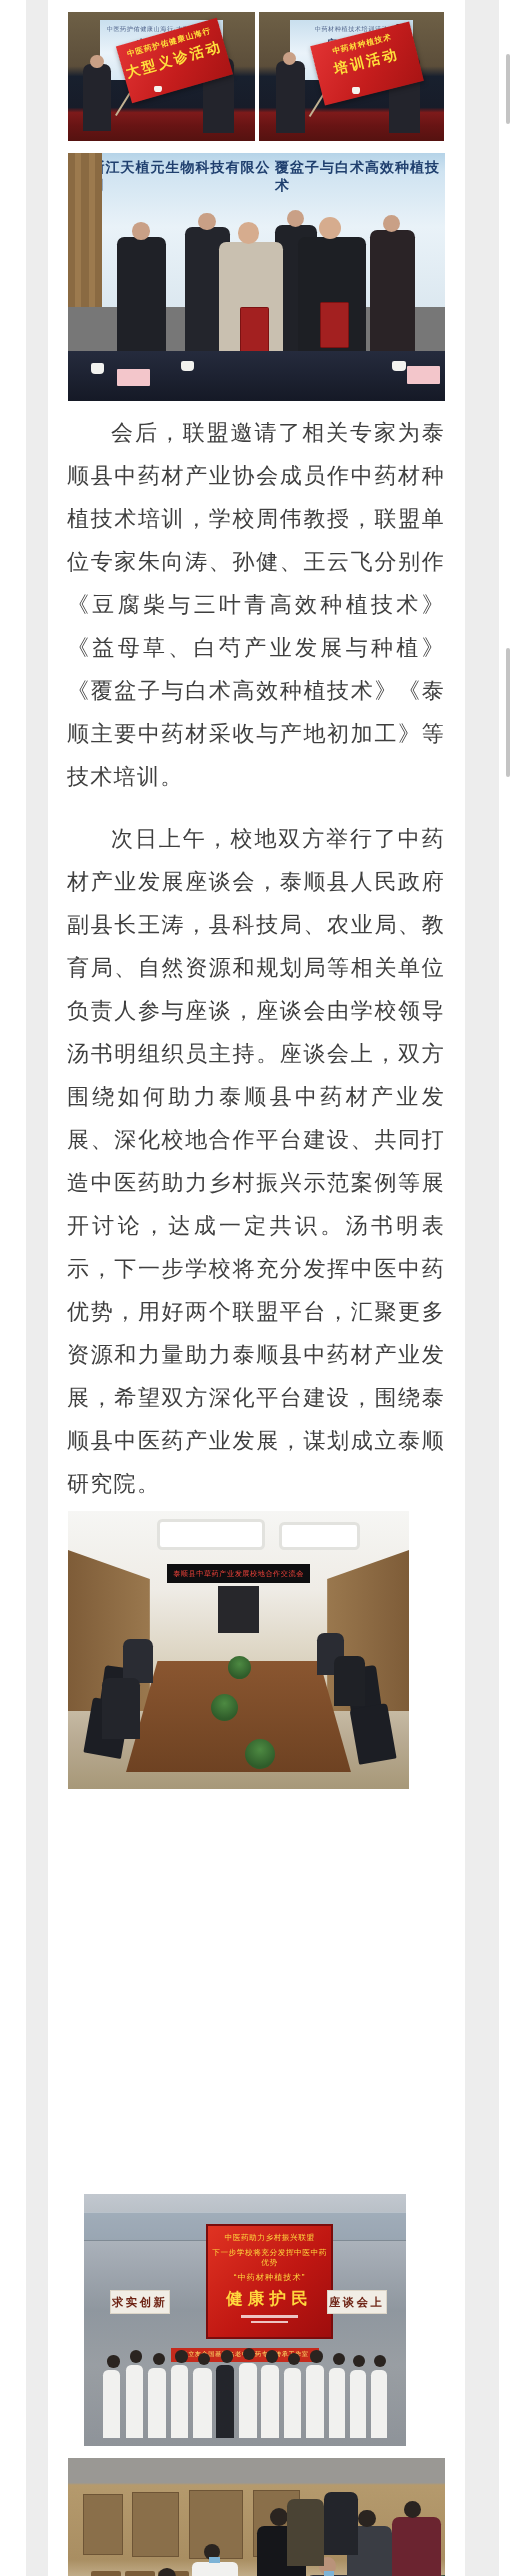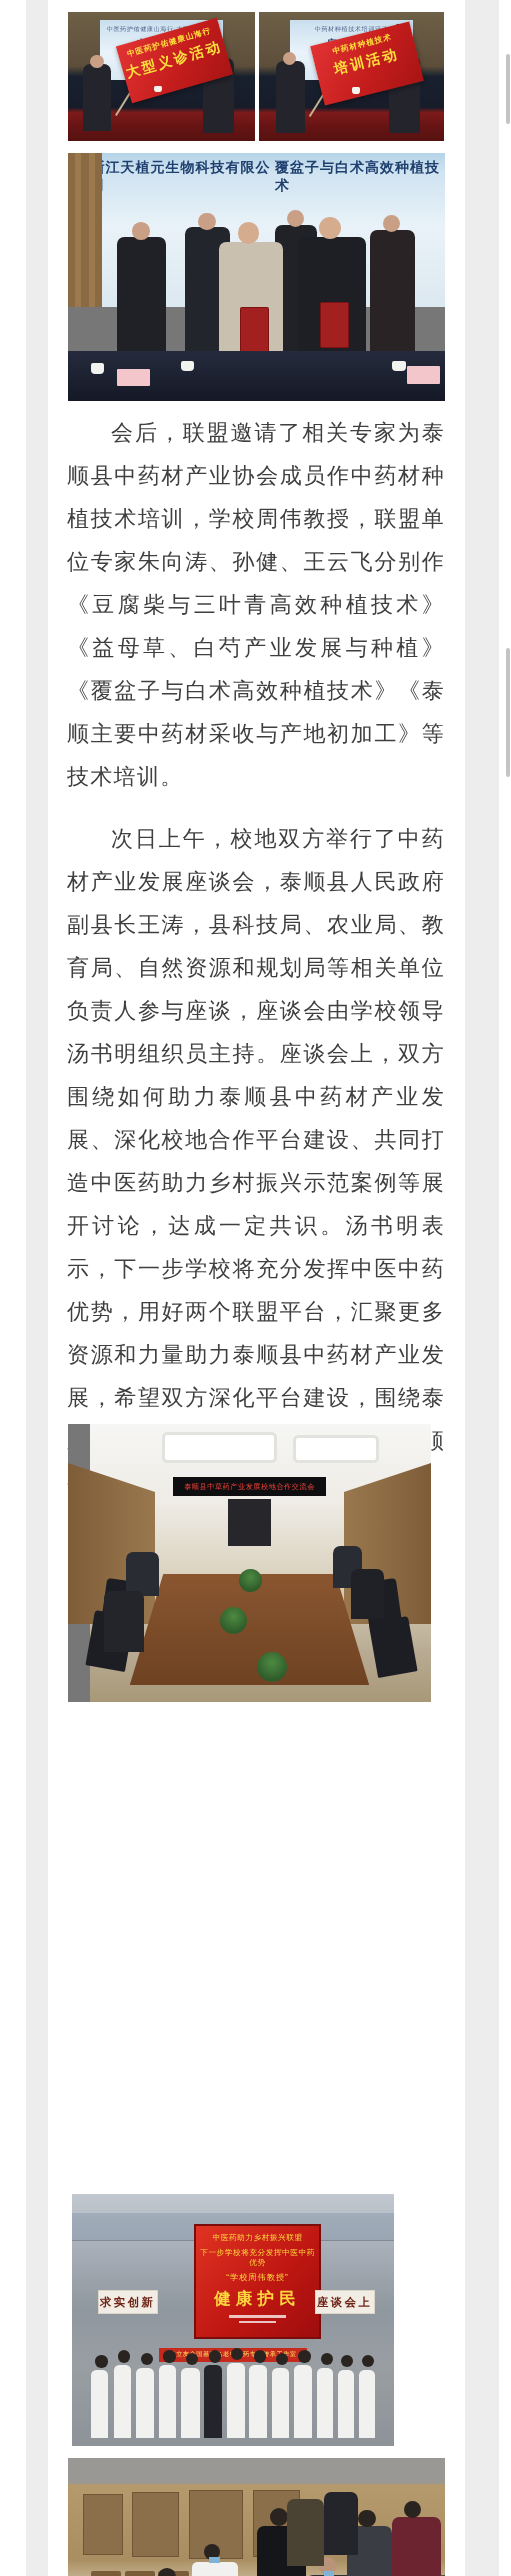--- a/index.html
+++ b/index.html
@@ -150,21 +150,21 @@
       <div class="abs cup" style="left:30%;bottom:12%;"></div>
       <div class="abs cup" style="left:86%;bottom:12%;"></div>
       <div class="abs namecard" style="left:13%;bottom:6%;"></div>
       <div class="abs namecard" style="left:90%;bottom:7%;"></div>
     </div>
 
     <p class="para" style="top:411px;height:385px;">会后，联盟邀请了相关专家为泰顺县中药材产业协会成员作中药材种植技术培训，学校周伟教授，联盟单位专家朱向涛、孙健、王云飞分别作《豆腐柴与三叶青高效种植技术》《益母草、白芍产业发展与种植》《覆盆子与白术高效种植技术》《泰顺主要中药材采收与产地初加工》等技术培训。</p>
 
     <p class="para" style="top:817px;height:684px;">次日上午，校地双方举行了中药材产业发展座谈会，泰顺县人民政府副县长王涛，县科技局、农业局、教育局、自然资源和规划局等相关单位负责人参与座谈，座谈会由学校领导汤书明组织员主持。座谈会上，双方围绕如何助力泰顺县中药材产业发展、深化校地合作平台建设、共同打造中医药助力乡村振兴示范案例等展开讨论，达成一定共识。汤书明表示，下一步学校将充分发挥中医中药优势，用好两个联盟平台，汇聚更多资源和力量助力泰顺县中药材产业发展，希望双方深化平台建设，围绕泰顺县中医药产业发展，谋划成立泰顺研究院。</p>
 
-    <div class="photo" style="left:20px;top:1424px;width:341px;height:278px;padding-left:22px;">
+    <div class="photo" style="left:20px;top:1511px;width:341px;height:278px;">
       <div class="meet-bg"></div>
       <div class="abs meet-light" style="left:26%;top:3%;width:30%;height:9%;"></div>
       <div class="abs meet-light" style="left:62%;top:4%;width:22%;height:8%;"></div>
       <div class="abs meet-wall l"></div>
       <div class="abs meet-wall r"></div>
       <div class="abs meet-banner">
         <span>泰顺县中草药产业发展校地合作交流会</span>
       </div>
       <div class="abs meet-screen"></div>
       <div class="abs meet-table"></div>
@@ -175,27 +175,27 @@
       <div class="abs fig" style="left:16%;top:46%;width:9%;height:16%;background:#2a2c33;"></div>
       <div class="abs fig" style="left:10%;top:60%;width:11%;height:22%;background:#23252b;"></div>
       <div class="abs fig" style="left:73%;top:44%;width:8%;height:15%;background:#2a2c33;"></div>
       <div class="abs fig" style="left:78%;top:52%;width:9%;height:18%;background:#1f2126;"></div>
       <div class="abs plant" style="left:47%;top:52%;width:23px;height:23px;"></div>
       <div class="abs plant" style="left:42%;top:66%;width:27px;height:27px;"></div>
       <div class="abs plant" style="left:52%;top:82%;width:30px;height:30px;"></div>
     </div>
 
 
-    <div class="photo" style="left:24px;top:2194px;width:322px;height:252px;">
+    <div class="photo" style="left:36px;top:2194px;width:322px;height:252px;">
       <div class="grp-bg"></div>
       <div class="abs grp-glass"></div>
       <div class="abs grp-screen">
         <span class="g1">中医药助力乡村振兴联盟</span>
         <span class="g2">下一步学校将充分发挥中医中药优势</span>
-        <span class="g3">“学校周伟教授”</span>
+        <span class="g3">“中药材种植技术”</span>
         <span class="g4">健康护民</span>
         <div class="grp-sub"></div>
         <div class="grp-sub b"></div>
       </div>
       <div class="abs grp-sign" style="left:8%;">
         <span>求实创新</span>
       </div>
       <div class="abs grp-sign" style="right:6%;">
         <span>座谈会上</span>
       </div>

